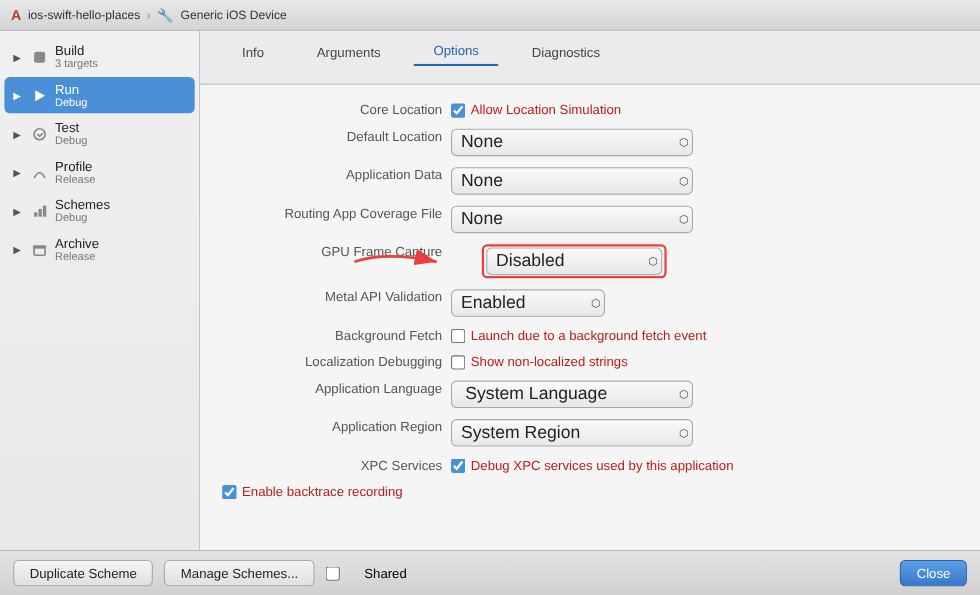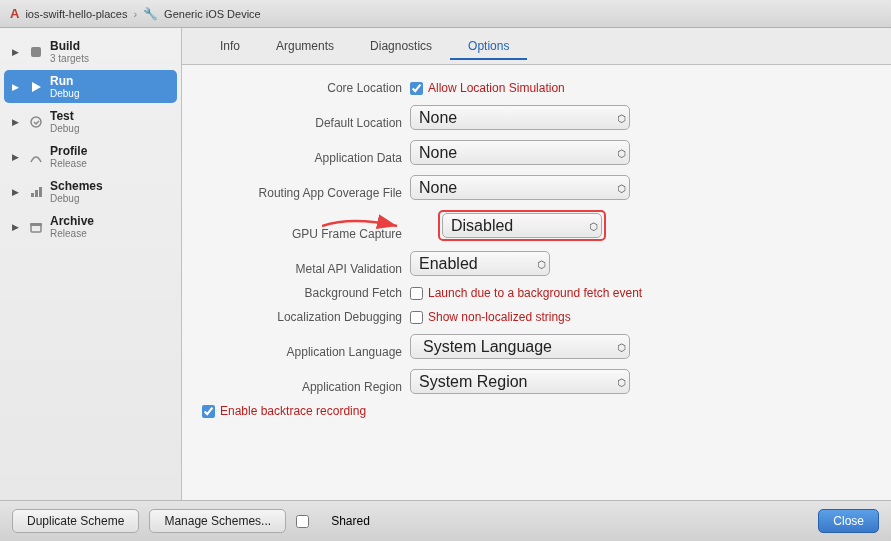--- a/index.html
+++ b/index.html
@@ -80,44 +80,45 @@
       display: flex;
       align-items: center;
       justify-content: center;
     }
     .item-text {
       display: flex;
       flex-direction: column;
     }
     .item-label {
       font-size: 12px;
-      font-weight: 700;
+      font-weight: 400;
       color: #222;
     }
     .item-sublabel {
       font-size: 10px;
       color: #777;
     }
 
     
     .content-area {
       flex: 1;
       display: flex;
       flex-direction: column;
       background: #f5f5f5;
     }
 
     
     .tabs {
       display: flex;
       border-bottom: 1px solid #c0c0c0;
       background: #ebebeb;
-      padding: 4px 20px;
+      padding: 16px 20px;
       padding-top: 6px;
-      gap: 0;
+      gap: 12px;
+      align-items: flex-end;
     }
     .tab {
       padding: 5px 18px;
       font-size: 12px;
       cursor: pointer;
       color: #444;
       border-radius: 4px 4px 0 0;
     }
     .tab.active {
       color: #2464b4;
@@ -126,21 +127,21 @@
     }
 
     
     .form-area {
       flex: 1;
       overflow-y: auto;
       padding: 16px 20px;
     }
     .form-row {
       display: flex;
-      align-items: flex-end;
+      align-items: flex-start;
       margin-bottom: 10px;
       gap: 8px;
     }
     .form-label {
       text-align: right;
       color: #555;
       font-size: 12px;
       min-width: 200px;
       flex-shrink: 0;
     }
@@ -323,22 +324,22 @@
         <span class="item-sublabel">Release</span>
       </div>
     </div>
   </div>
 
   <div class="content-area">
 
     <div class="tabs">
       <div class="tab">Info</div>
       <div class="tab">Arguments</div>
+      <div class="tab active">Options</div>
       <div class="tab">Diagnostics</div>
-      <div class="tab active">Options</div>
     </div>
 
     <div class="form-area">
 
       <div class="form-row">
         <span class="form-label">Core Location</span>
         <div class="form-control-area">
           <div class="checkbox-item">
             <input type="checkbox" checked="" style="">
             <span class="checkbox-label">Allow Location Simulation</span>
@@ -450,20 +451,29 @@
         <span class="form-label">Application Region</span>
         <div class="form-control-area">
           <div class="select-wrapper">
             <select class="select-box" style="min-width:220px;">
               <option>System Region</option>
             </select>
           </div>
         </div>
       </div>
 
+      <div class="form-row">
+        <span class="form-label">XPC Services</span>
+        <div class="form-control-area">
+          <div class="checkbox-item">
+            <input type="checkbox" checked="" style="">
+            <span class="checkbox-label">Debug XPC services used by this application</span>
+          </div>
+        </div>
+      </div>
 
       <div class="form-row">
         <div class="form-control-area">
           <div class="checkbox-item">
             <input type="checkbox" checked="" style="">
             <span class="checkbox-label">Enable backtrace recording</span>
           </div>
         </div>
       </div>
 

